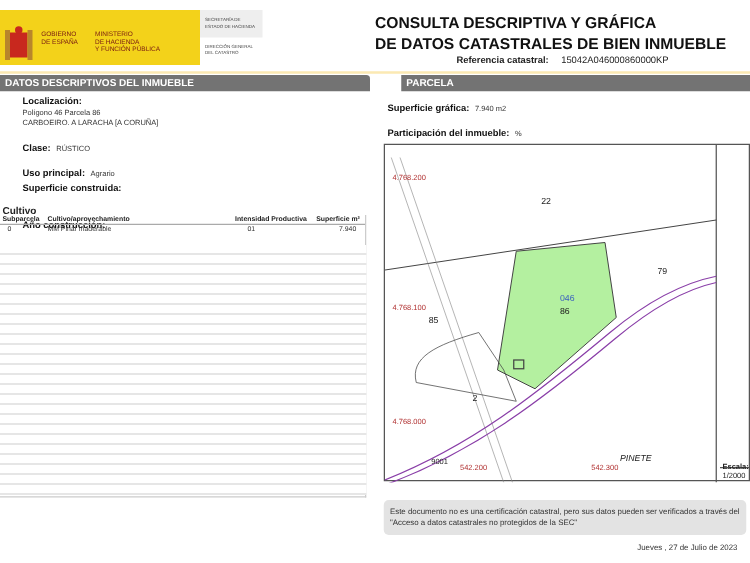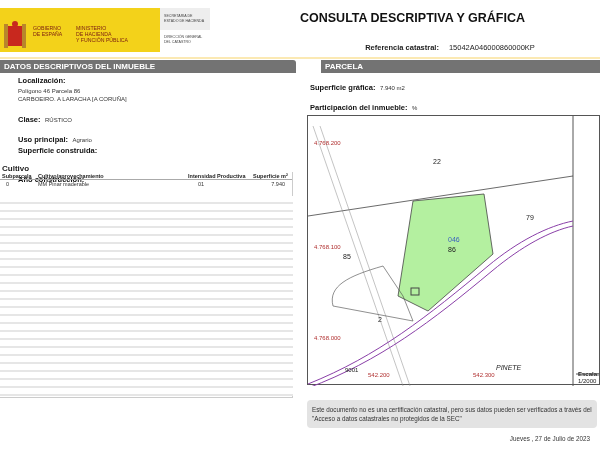--- a/index.html
+++ b/index.html
@@ -44,20 +44,21 @@
  <div class="min-t">
       <div>MINISTERIO</div>
       <div>DE HACIENDA</div>
       <div>Y FUNCIÓN PÚBLICA</div>
     </div>
 </div>
 <div class="sec-box">SECRETARÍA DE ESTADO DE HACIENDA</div>
 <div class="dg-box">DIRECCIÓN GENERAL DEL CATASTRO</div>
 <div class="title">
     <div>CONSULTA DESCRIPTIVA Y GRÁFICA</div>
+    <div>DE DATOS CATASTRALES DE BIEN INMUEBLE</div>
   </div>
 <div class="ref"><b>Referencia catastral:</b><span>15042A046000860000KP</span></div>
 <div class="ybar"></div>
 
 <div class="bar" style="left:0;top:60px;width:296px">DATOS DESCRIPTIVOS DEL INMUEBLE</div>
 <div class="left">
  <div class="lbl">Localización:</div>
  <div class="val" style="margin-top:3px">Polígono 46 Parcela 86</div>
  <div class="val" style="margin-top:2px">CARBOEIRO. A LARACHA [A CORUÑA]</div>
  <div style="margin-top:6px"><span class="lbl">Clase:</span> <span class="val">RÚSTICO</span></div>

